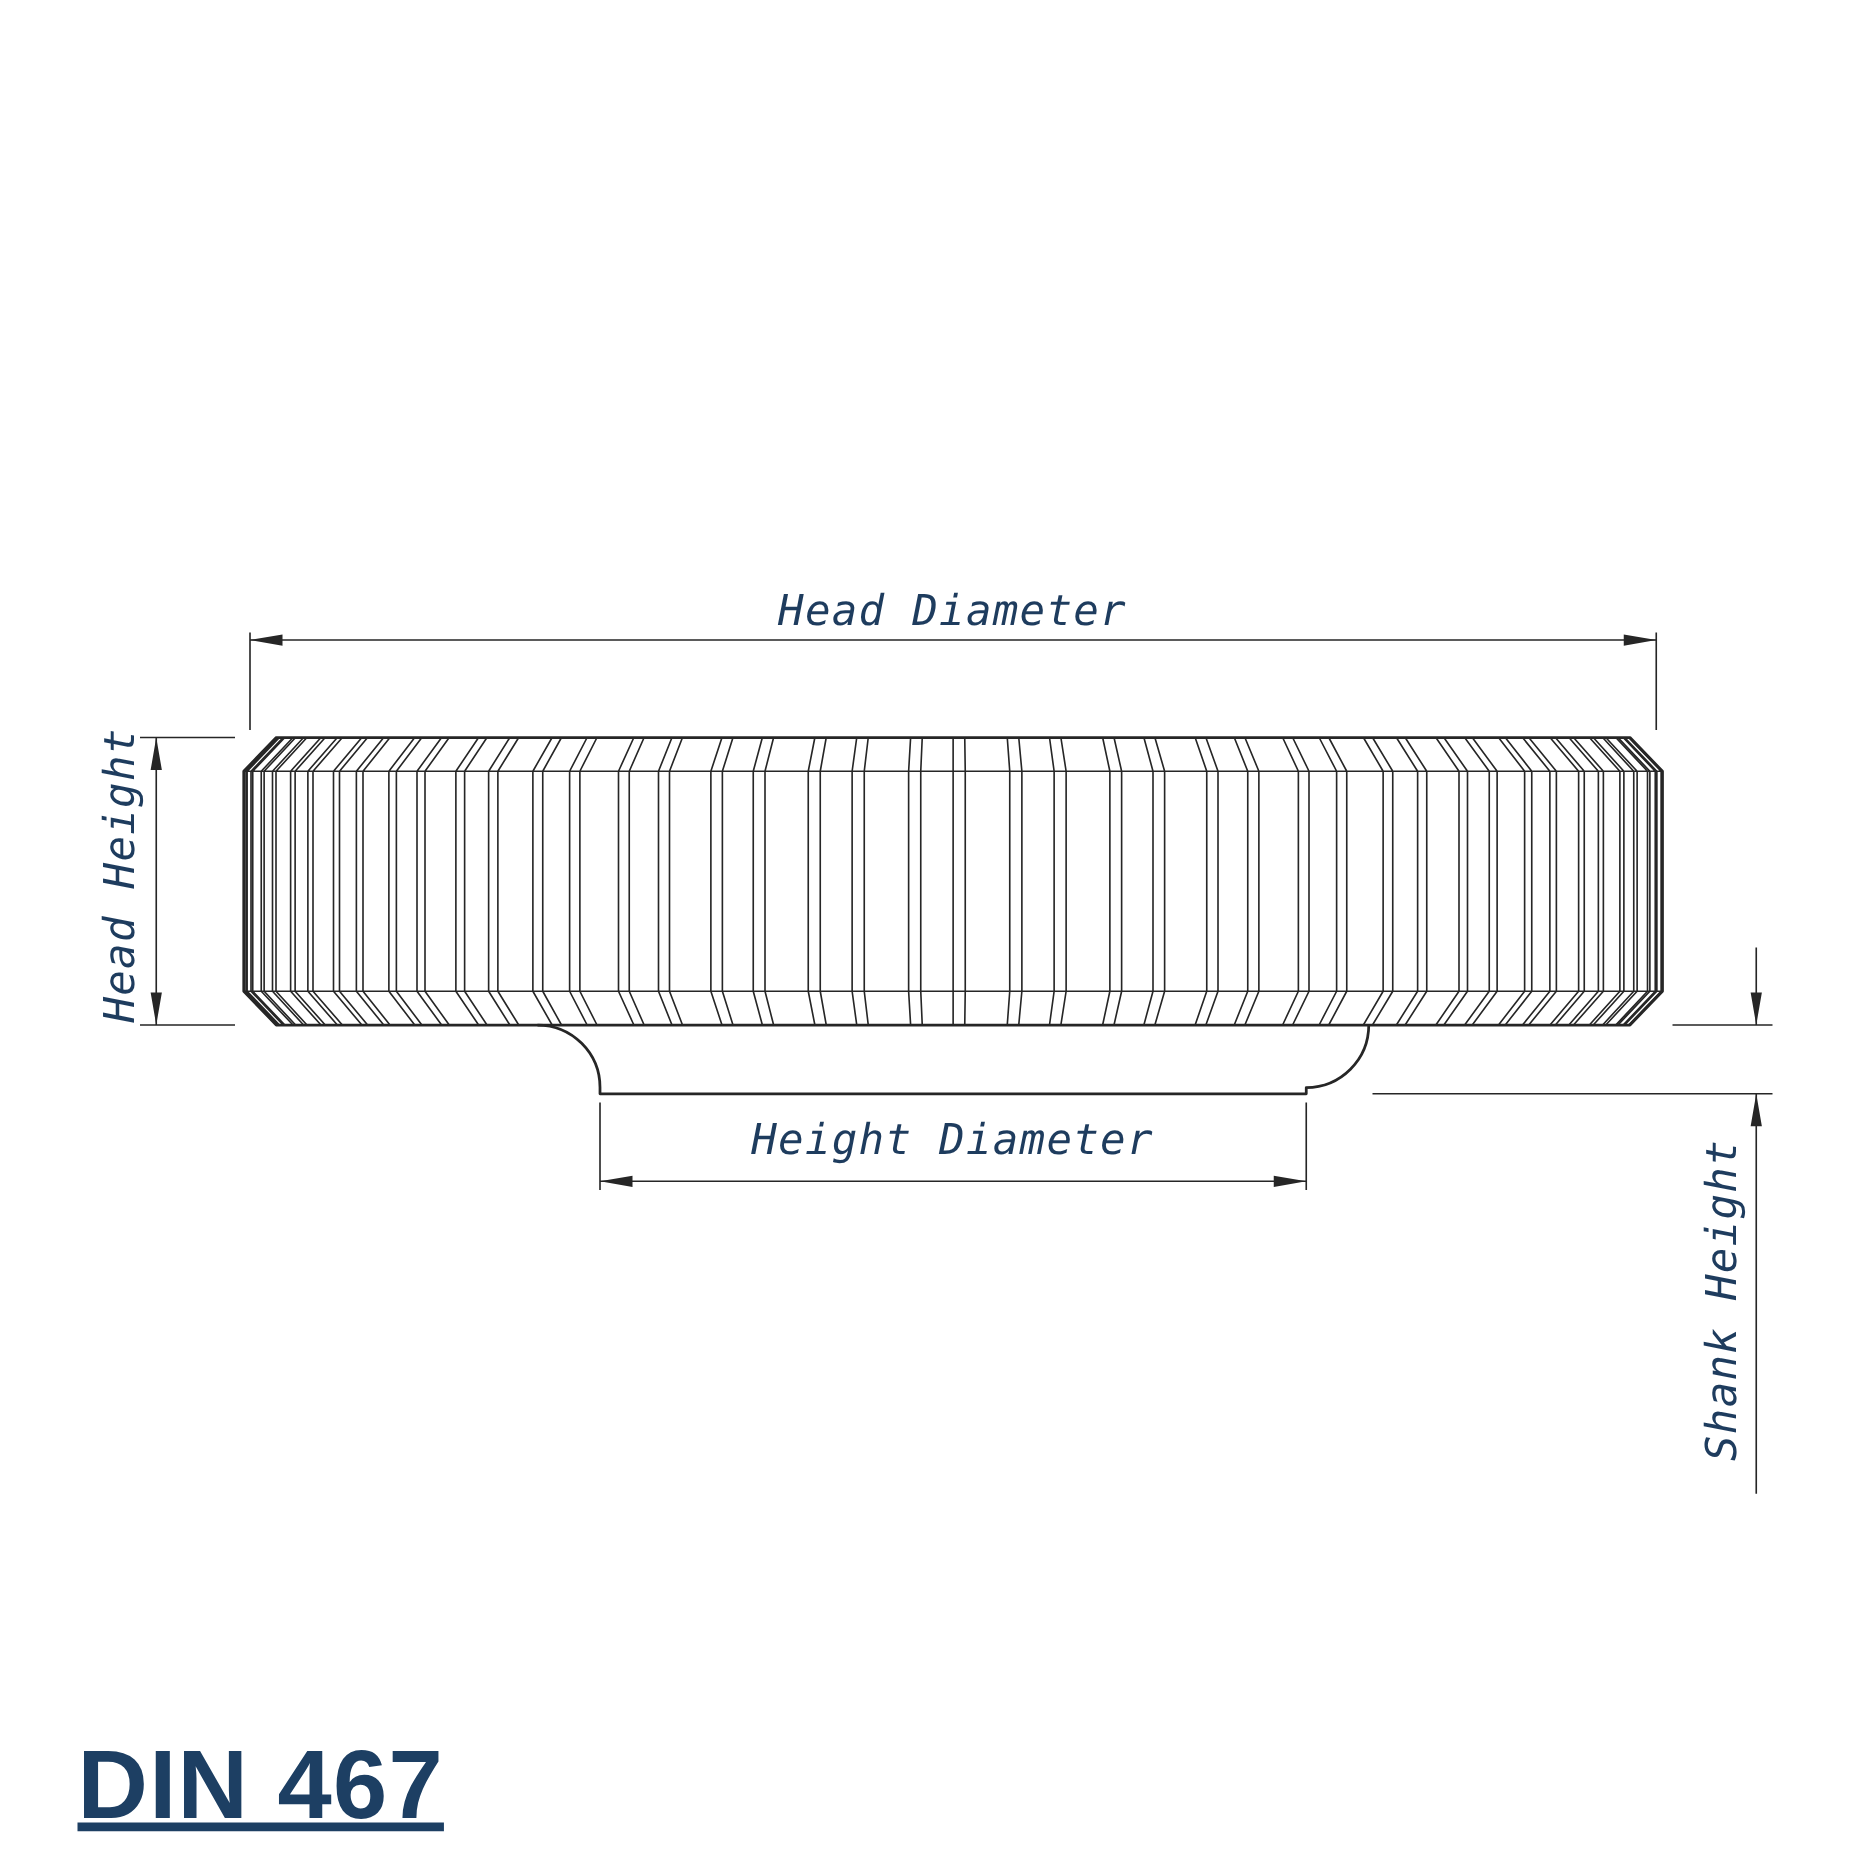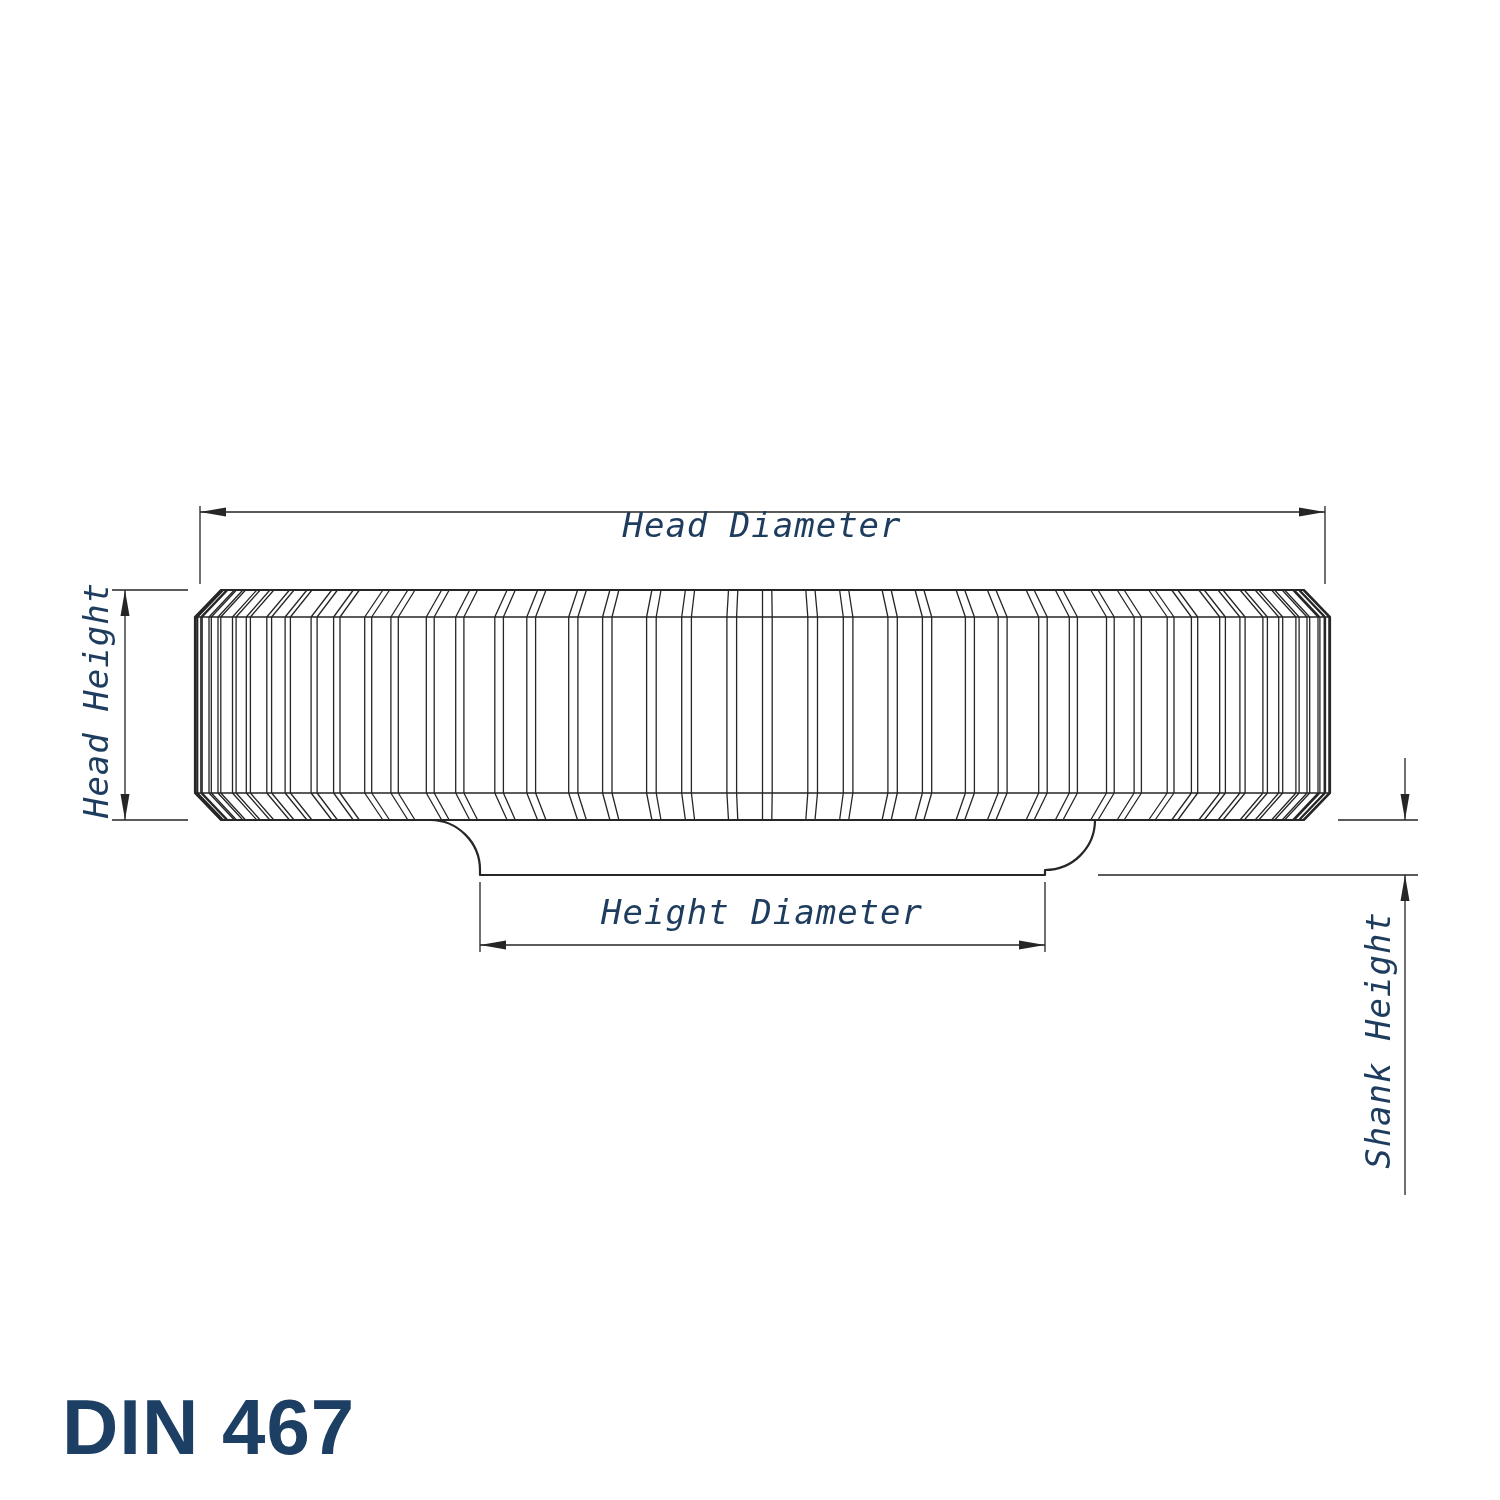--- a/index.html
+++ b/index.html
@@ -44,22 +44,22 @@
     </g>
     <g>
       <path id="shank-outline" class="thick" d="M430,820A50,50 0 0 1 480,870L480,875L1045,875L1045,870A50,50 0 0 0 1095,820"></path>
     </g>
     <g>
       <path id="dim-lines" class="dim" d="M200,506L200,584M1325,506L1325,584M200,512L1325,512M112,590L188,590M112,820L188,820M125,590L125,820M480,882L480,952M1045,882L1045,952M480,945L1045,945M1338,820L1418,820M1098,875L1418,875M1405,758L1405,820M1405,875L1405,1195"></path>
       <path id="dim-arrows" class="arrowfill" d="M200,512L226,507.5L226,516.5ZM1325,512L1299,516.5L1299,507.5ZM125,590L129.5,616L120.5,616ZM125,820L120.5,794L129.5,794ZM480,945L506,940.5L506,949.5ZM1045,945L1019,949.5L1019,940.5ZM1405,820L1400.5,794L1409.5,794ZM1405,875L1409.5,901L1400.5,901Z"></path>
     </g>
   </svg>
 
-  <div class="dim-label h-center" style="left:762px;top:489px;margin-top:36px;">Head Diameter</div>
+  <div class="dim-label h-center" style="left:762px;top:489px;">Head Diameter</div>
 
   <div class="dim-label vertical" style="left:96px;top:700px;">Head Height</div>
 
   <div class="dim-label h-center" style="left:762px;top:912px;">Height Diameter</div>
 
   <div class="dim-label vertical" style="left:1378px;top:1040px;">Shank Height</div>
 
-  <div class="title" style="left:62px;top:1382px;">DIN 467</div>
+  <div class="title" style="left:62px;top:1382px;text-decoration:underline;">DIN 467</div>
 </div>
 
 </body></html>

